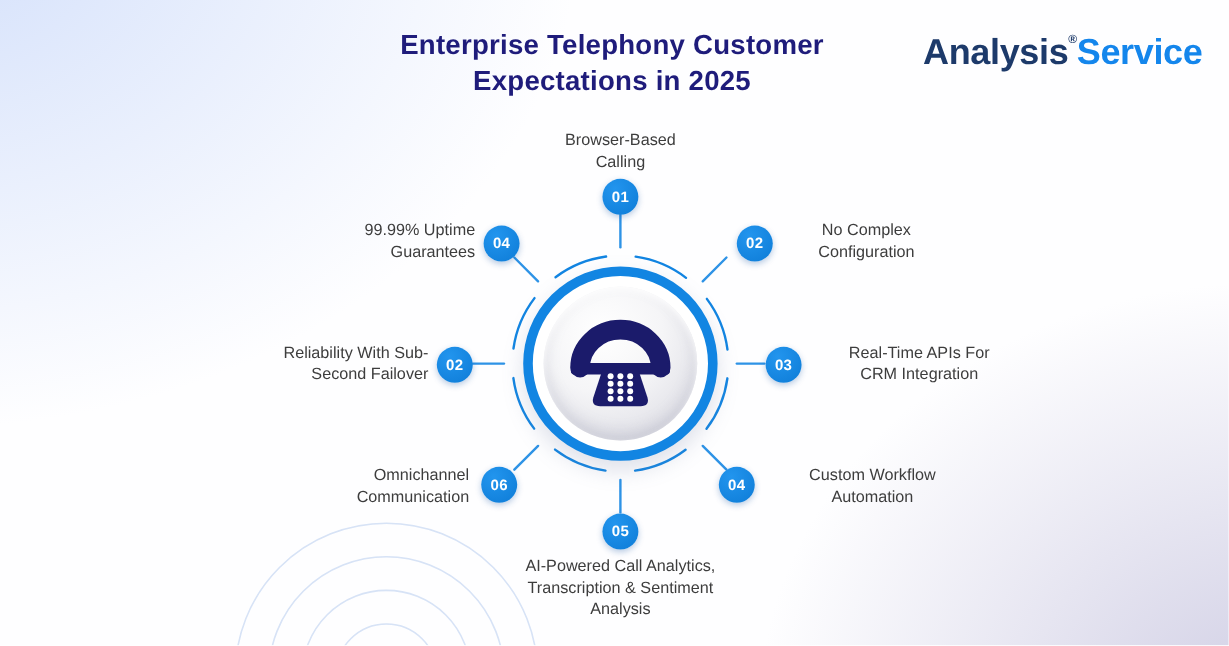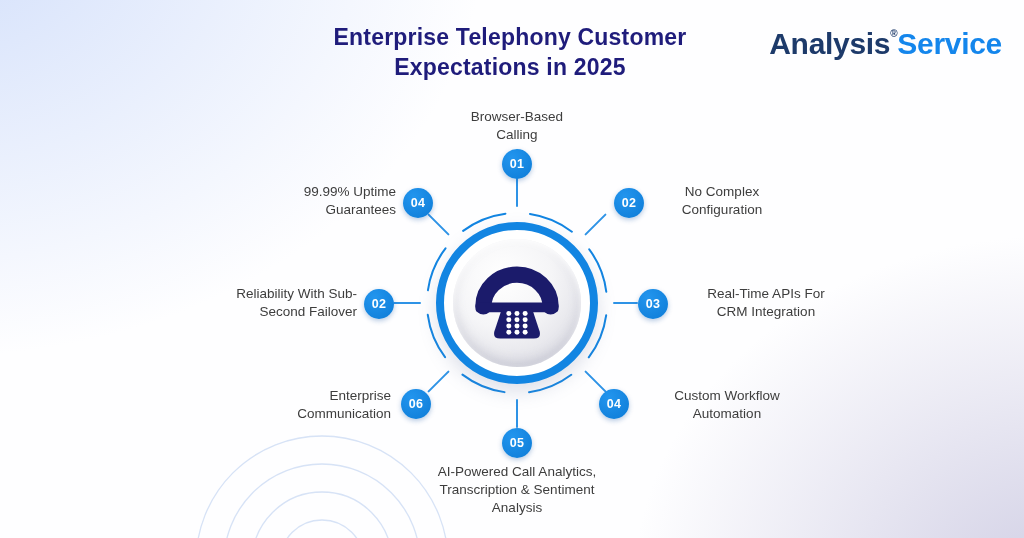--- a/index.html
+++ b/index.html
@@ -187,21 +187,21 @@
 
   <div>
     <div class="node" style="left:502px; top:428px;">05</div>
     <div class="label t-center" style="left:397px; top:463px; width:240px;">AI-Powered Call Analytics,
 Transcription &amp; Sentiment
 Analysis</div>
   </div>
 
   <div>
     <div class="node" style="left:401px; top:389px;">06</div>
-    <div class="label t-right" style="left:231px; top:387px; width:160px;">Enterprise
+    <div class="label t-right" style="left:231px; top:387px; width:160px;">Omnichannel
 Communication</div>
   </div>
 
   <div>
     <div class="node" style="left:364px; top:289px;">02</div>
     <div class="label t-right" style="left:187px; top:285px; width:170px;">Reliability With Sub-
 Second Failover</div>
   </div>
 
   <div>

